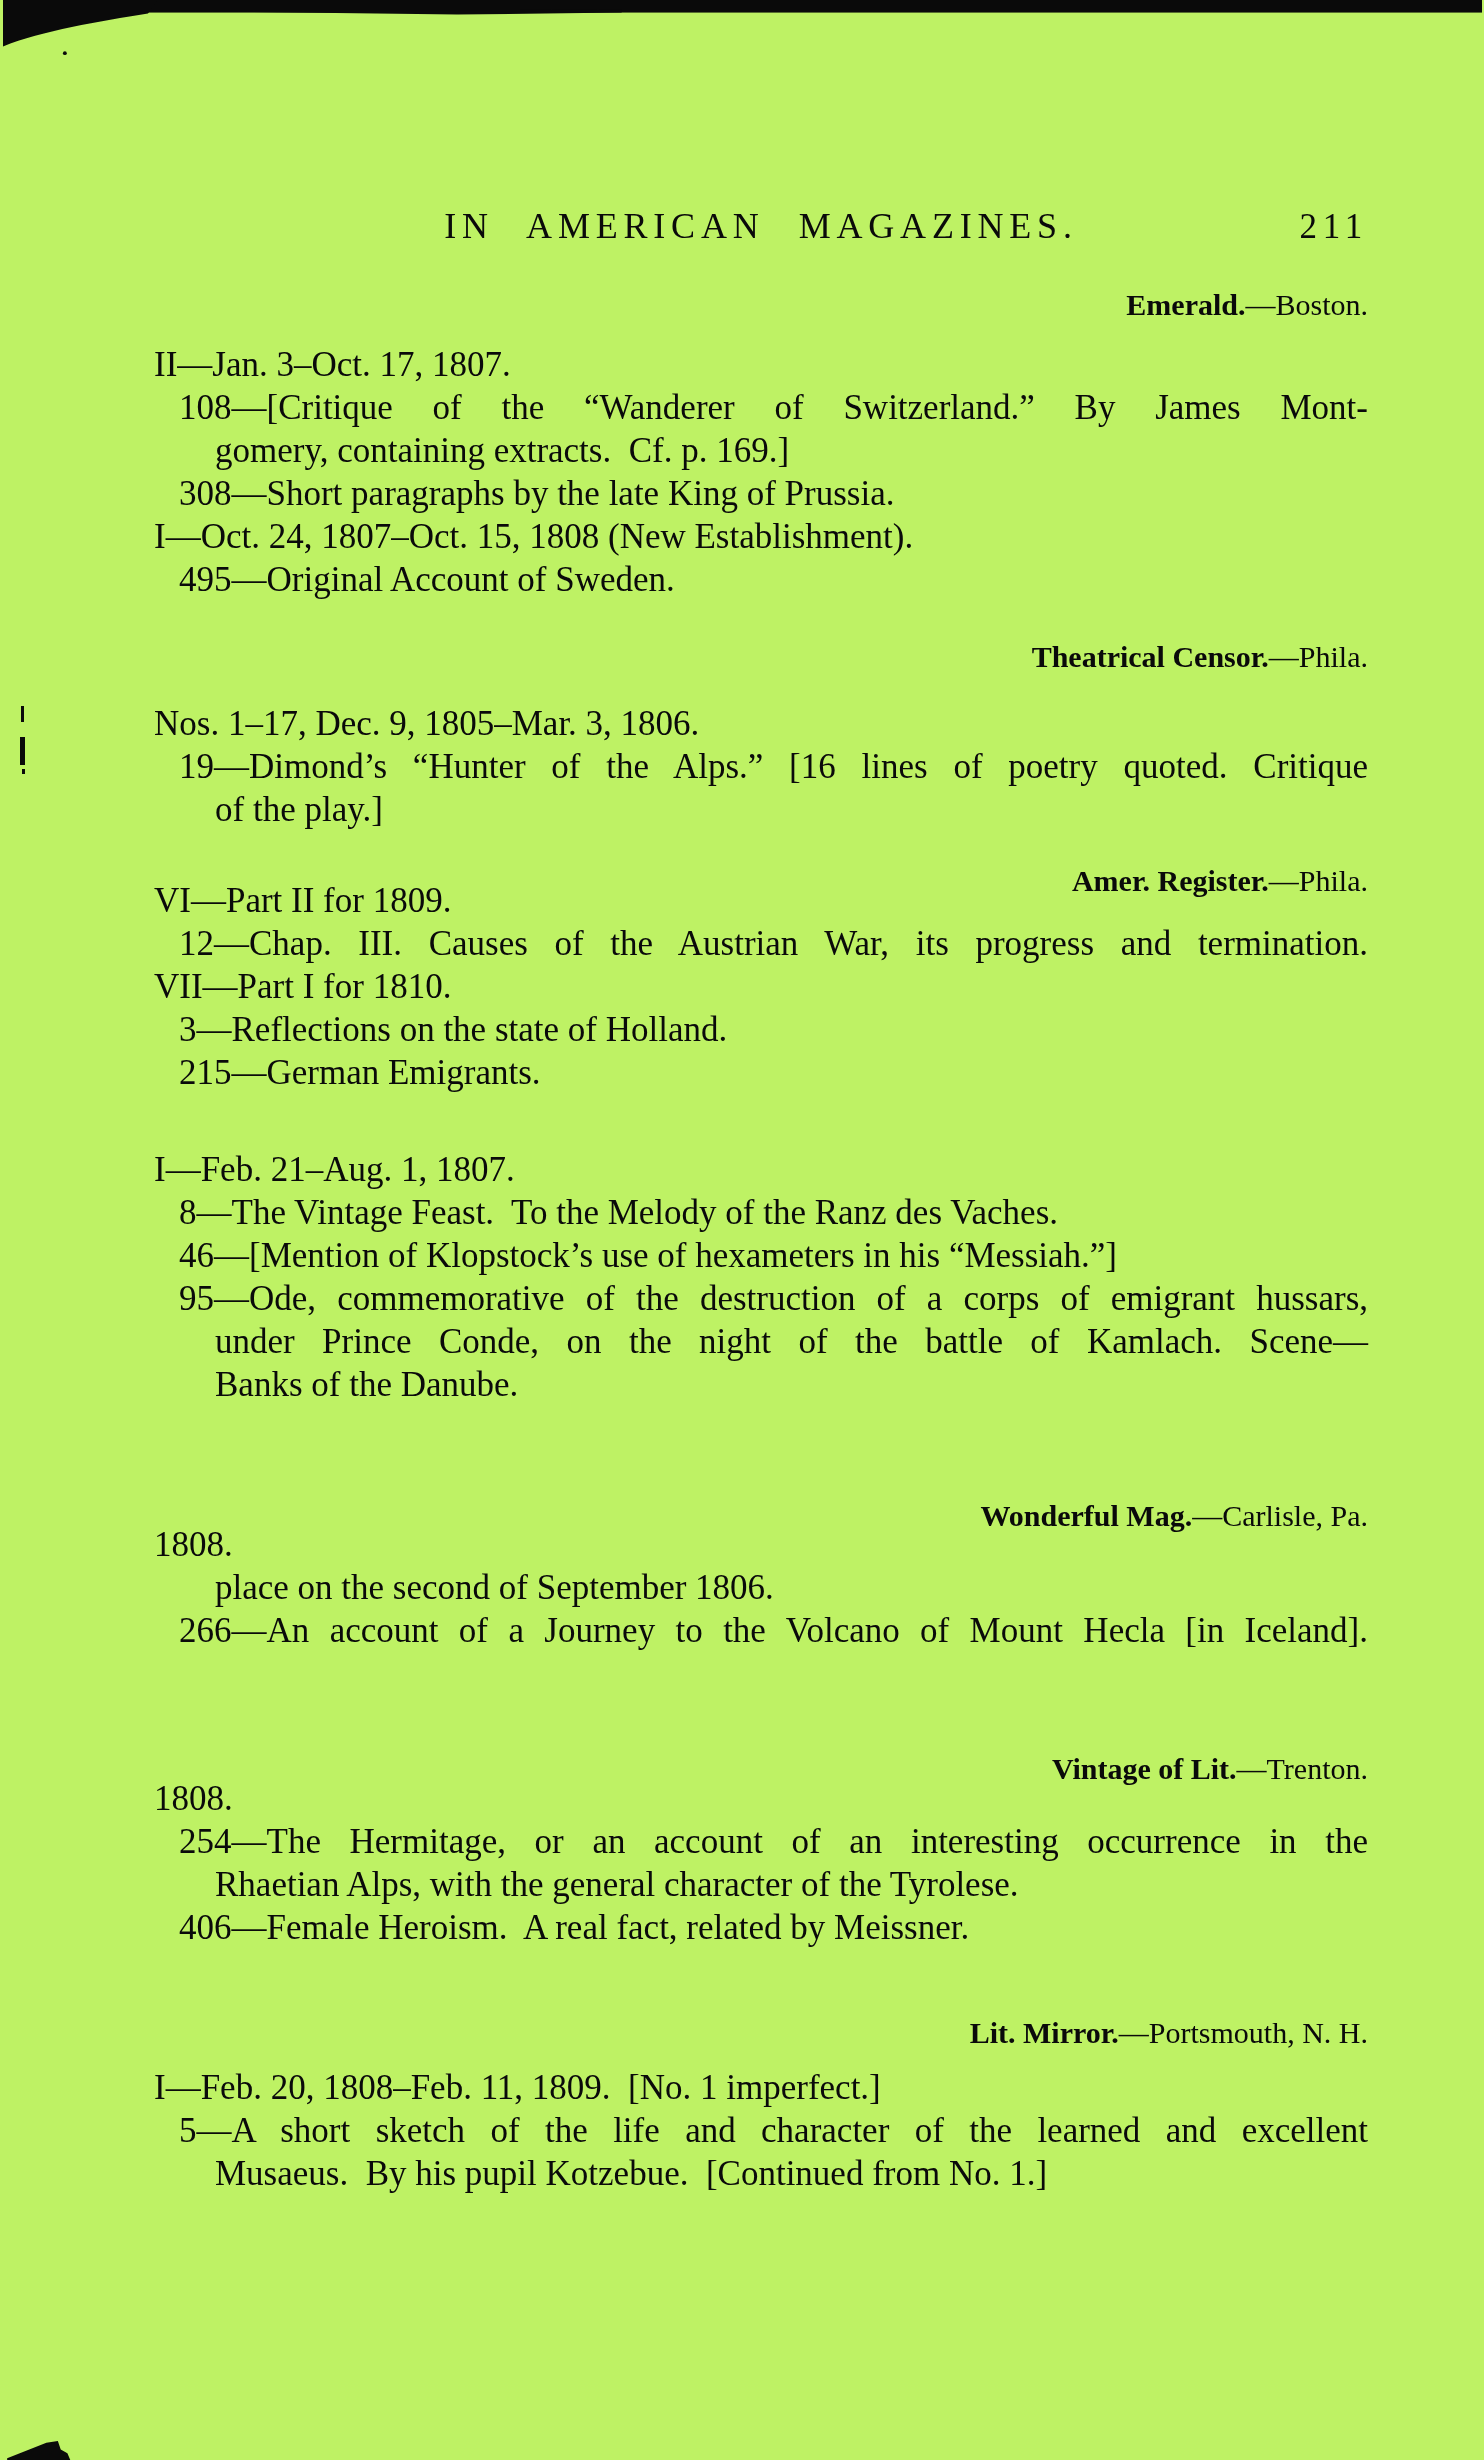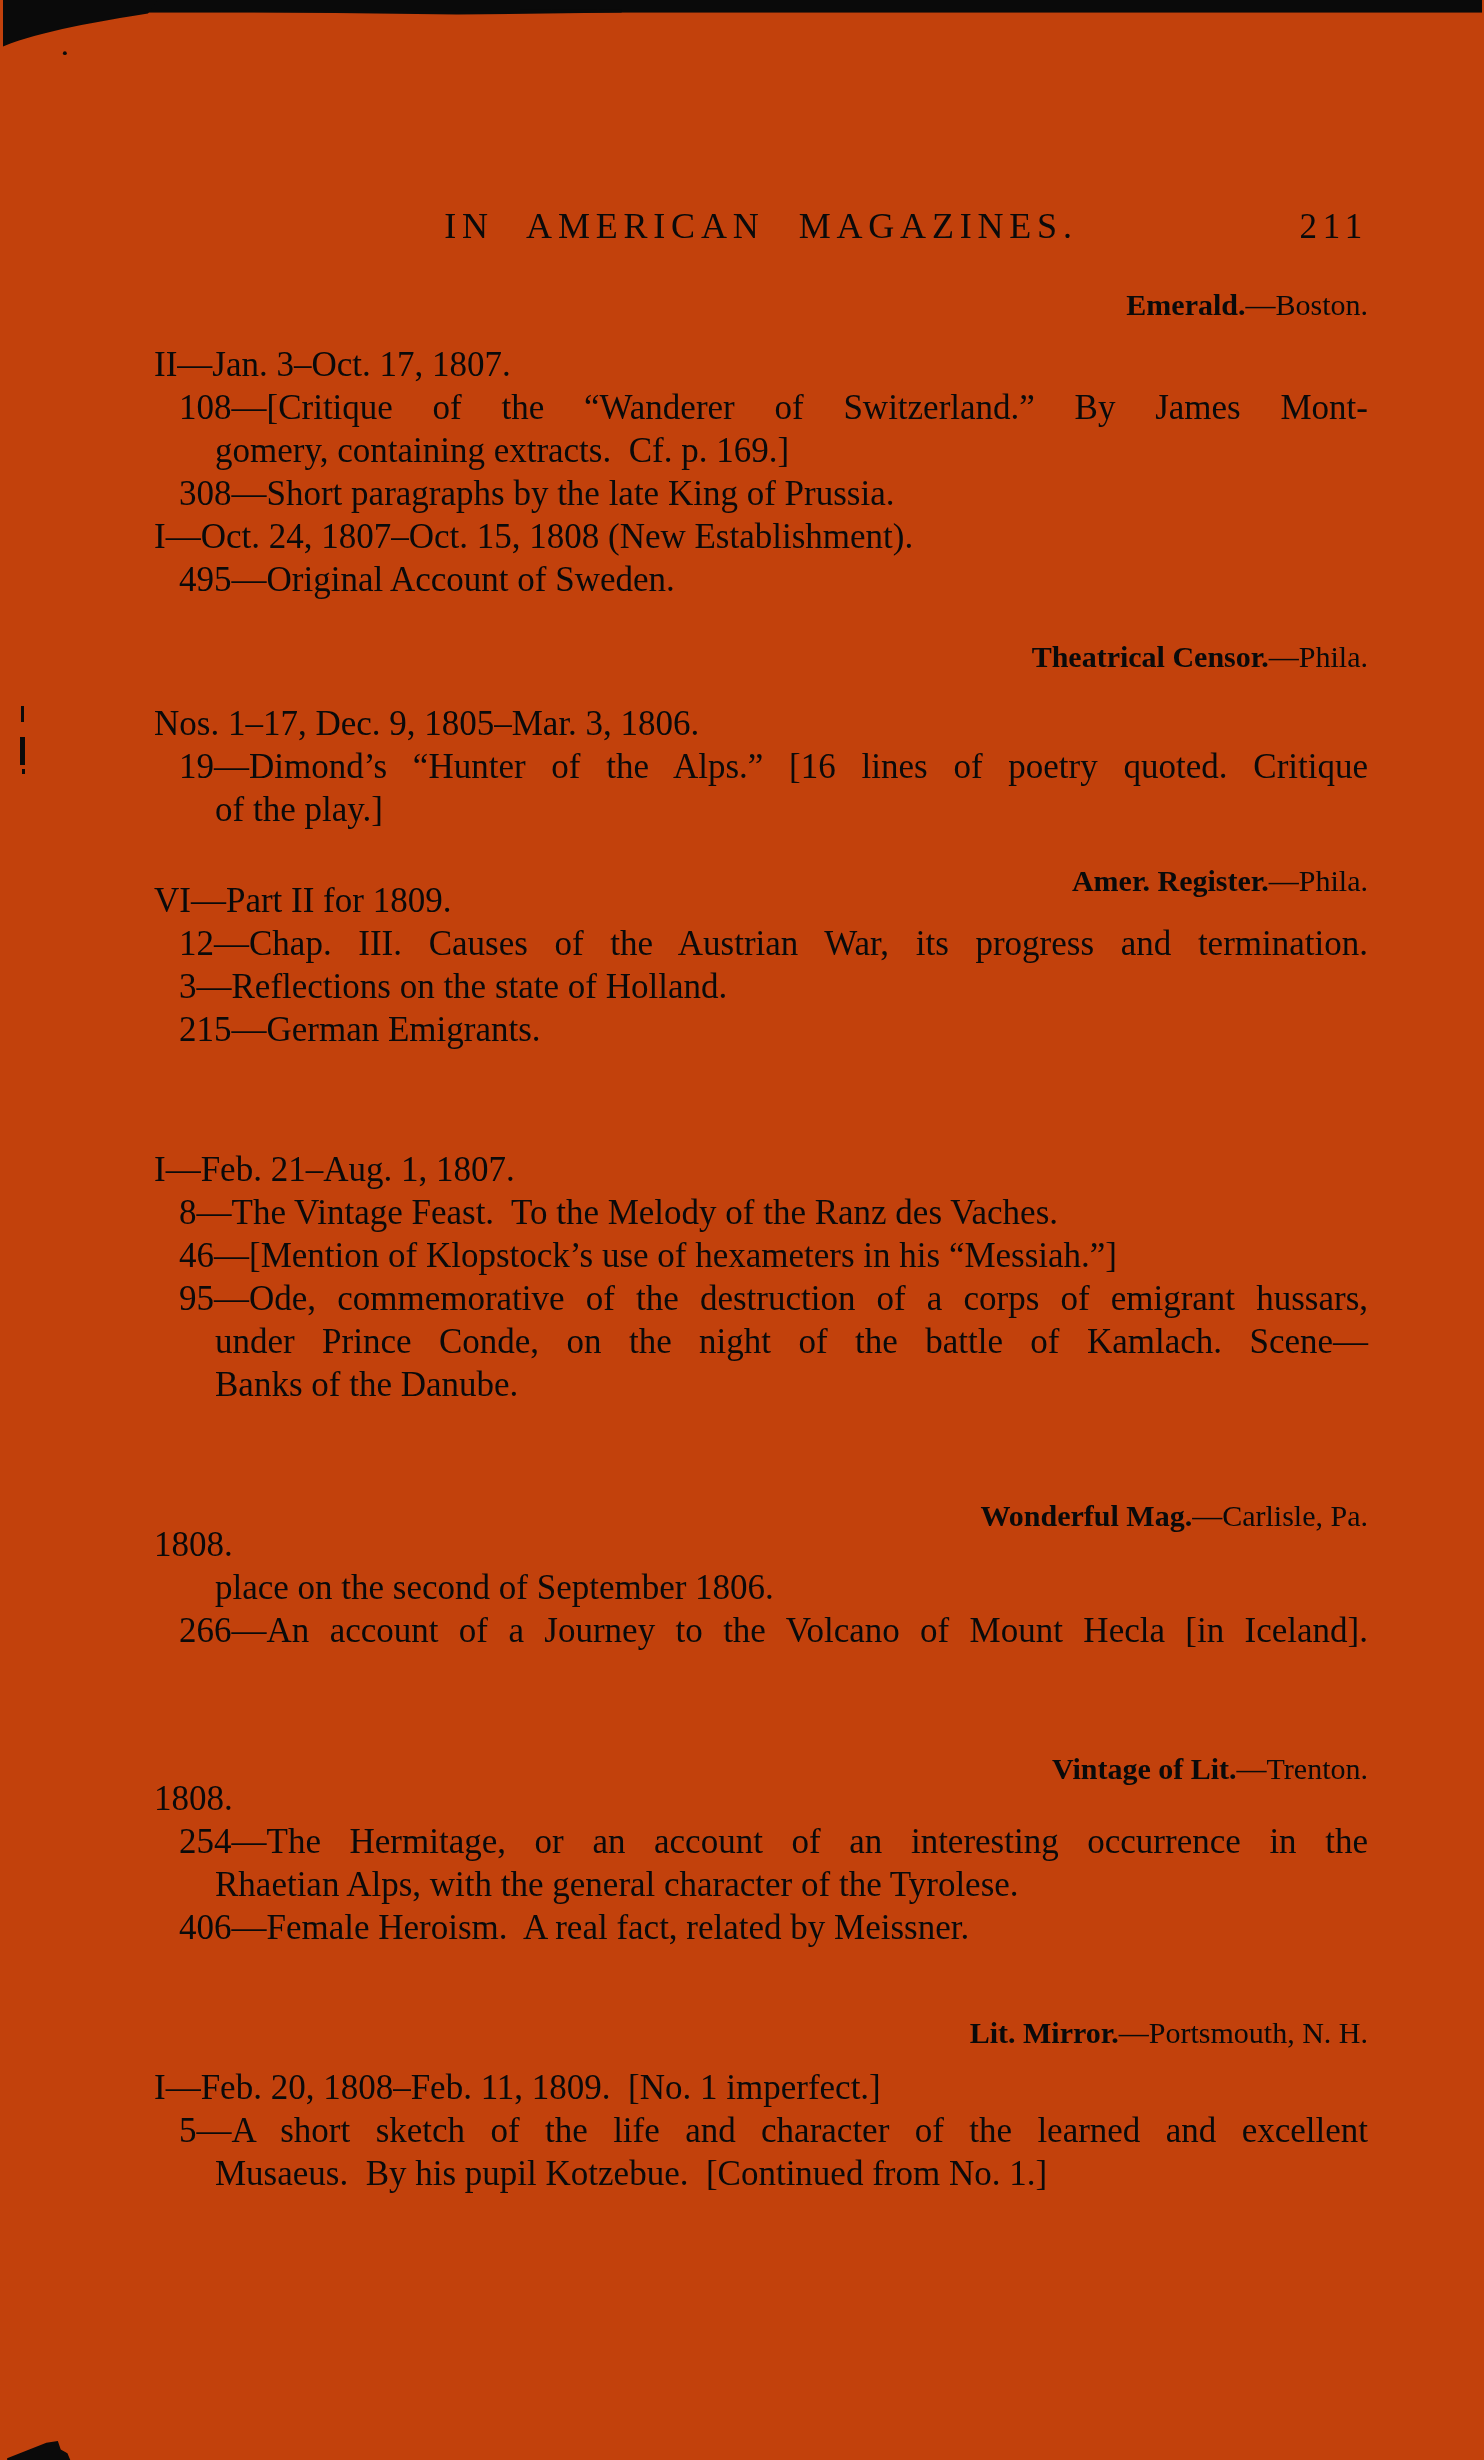--- a/index.html
+++ b/index.html
@@ -4,21 +4,21 @@
 <style>
   html, body {
     margin: 0;
     padding: 0;
     background: #e8e8e8;
   }
   .page {
     position: relative;
     width: 1485px;
     height: 2461px;
-    background: #c2410c;
+    background: #bef264;
     overflow: hidden;
     font-family: "Liberation Serif", "DejaVu Serif", serif;
     color: #0a0a0a;
   }
   
   .artifact {
     position: absolute;
     pointer-events: none;
   }
   #artifact-top { left: 0; top: 0; }
@@ -126,20 +126,21 @@
       <div class="mag-heading"><span class="mag-name">Theatrical Censor.</span><span>—Phila.</span></div>
       <div class="ln ind-m" style="margin-top:24px">Nos. 1–17, Dec. 9, 1805–Mar. 3, 1806.</div>
       <div class="ln ind-e j">19—Dimond’s “Hunter of the Alps.” [16 lines of poetry quoted. Critique</div>
       <div class="ln ind-c">of the play.]</div>
     </section>
 
     <section class="sec" style="top:859px">
       <div class="mag-heading"><span class="mag-name">Amer. Register.</span><span>—Phila.</span></div>
       <div class="ln ind-m" style="margin-top:-23px">VI—Part II for 1809.</div>
       <div class="ln ind-e j">12—Chap. III.  Causes of the Austrian War, its progress and termination.</div>
+      <div class="ln ind-m">VII—Part I for 1810.</div>
       <div class="ln ind-e">3—Reflections on the state of Holland.</div>
       <div class="ln ind-e">215—German Emigrants.</div>
     </section>
 
     <section class="sec" style="top:1132px">
       <div class="ln ind-m" style="margin-top:15.5px">I—Feb. 21–Aug. 1, 1807.</div>
       <div class="ln ind-e">8—The Vintage Feast.  To the Melody of the Ranz des Vaches.</div>
       <div class="ln ind-e">46—[Mention of Klopstock’s use of hexameters in his “Messiah.”]</div>
       <div class="ln ind-e j">95—Ode, commemorative of the destruction of a corps of emigrant hussars,</div>
       <div class="ln ind-c j">under Prince Conde, on the night of the battle of Kamlach. Scene—</div>

